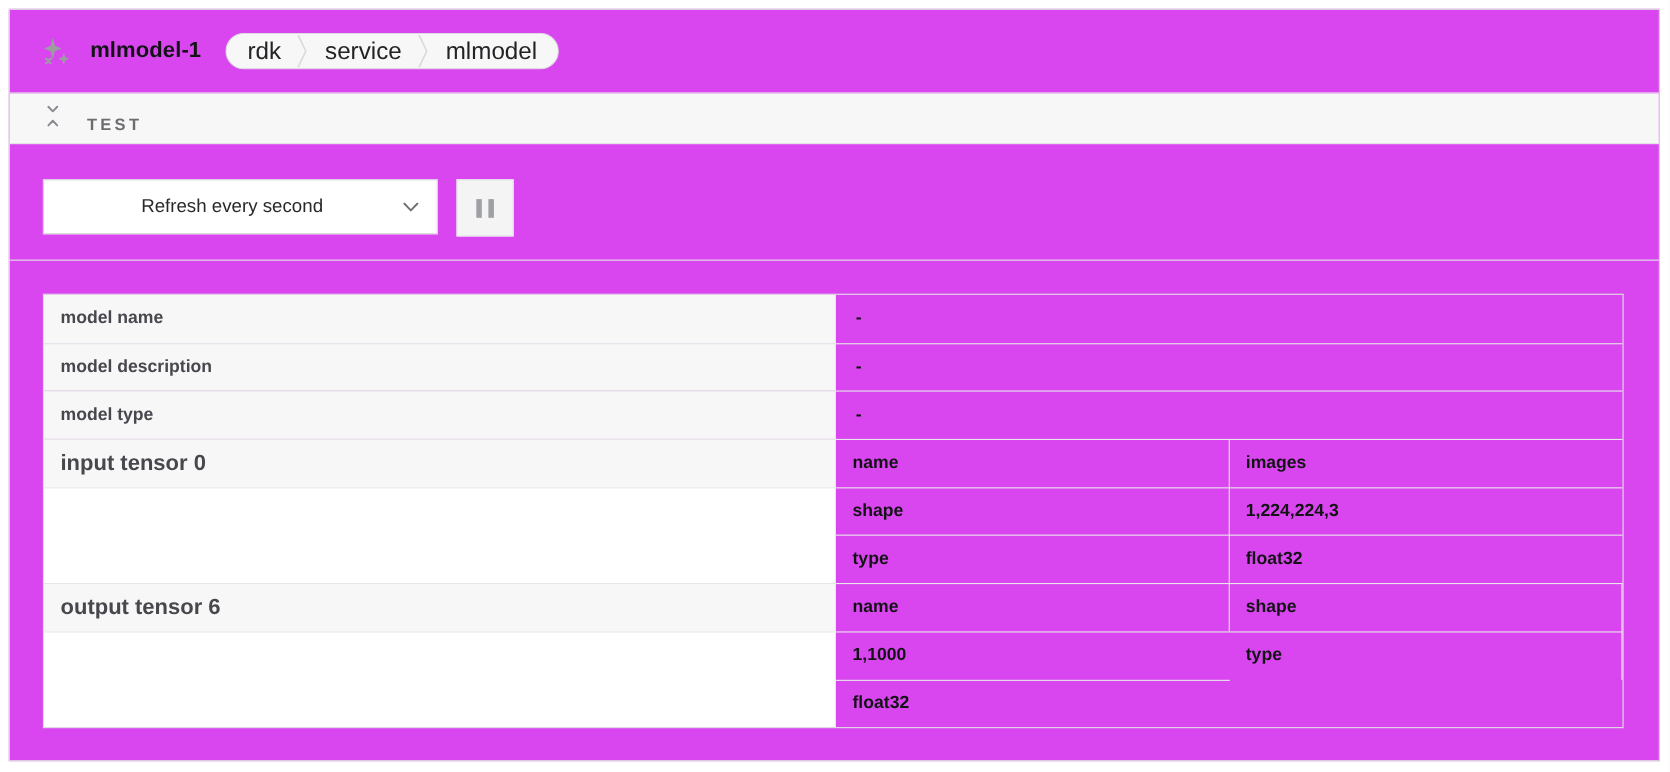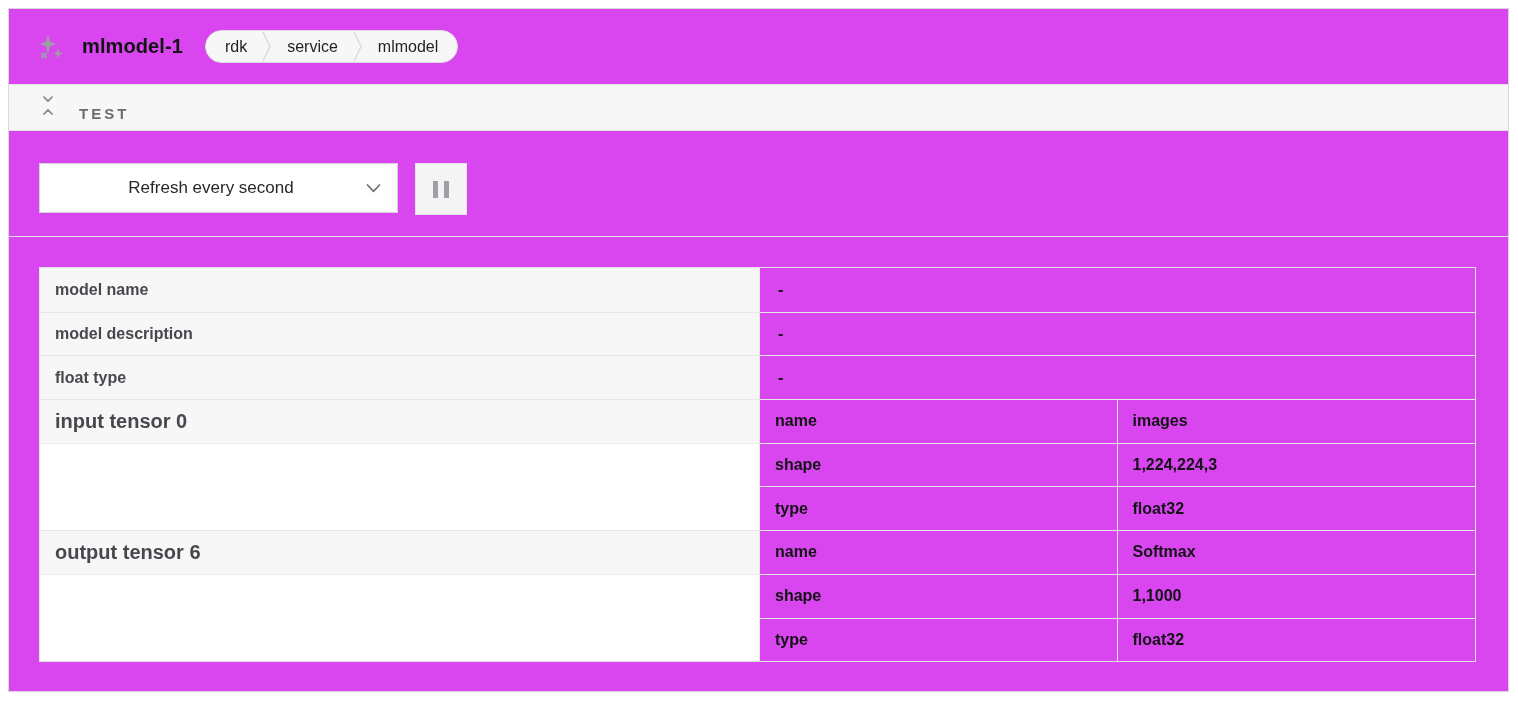--- a/index.html
+++ b/index.html
@@ -34,21 +34,21 @@
     margin-left: 22px;
     height: 33px;
     display: inline-flex; align-items: center;
     background: #f7f7f8;
     border: 1px solid #dcdcde;
     border-radius: 17px;
     overflow: hidden;
     padding: 0 4px;
   }
   .crumb-item {
-    font-size: 16px; color: #232326;
+    font-size: 22px; color: #232326;
     padding: 0 15px;
   }
   .crumb-sep { display: block; height: 33px; }
 
   
   .testbar {
     height: 46px;
     background: #f7f7f8;
     border-bottom: 1px solid #e3e3e6;
     display: flex; align-items: center;
@@ -190,42 +190,41 @@
 
   <div class="content">
     <div class="tbl">
 
       <div class="cell lbl first">model name</div>
       <div class="cell val first">-</div>
 
       <div class="cell lbl">model description</div>
       <div class="cell val">-</div>
 
-      <div class="cell lbl">float type</div>
+      <div class="cell lbl">model type</div>
       <div class="cell val">-</div>
 
       <div class="cell glbl">
         <div class="chip">
           <span>input tensor 0</span>
         </div>
       </div>
       <div class="cell key">name</div>
       <div class="cell val2">images</div>
       <div class="cell key">shape</div>
       <div class="cell val2">1,224,224,3</div>
       <div class="cell key">type</div>
       <div class="cell val2">float32</div>
 
       <div class="cell glbl">
         <div class="chip">
           <span>output tensor 6</span>
         </div>
       </div>
       <div class="cell key">name</div>
-      <div class="cell val2">Softmax</div>
       <div class="cell key">shape</div>
       <div class="cell val2">1,1000</div>
       <div class="cell key">type</div>
       <div class="cell val2">float32</div>
 
     </div>
   </div>
 
 </div>
 

